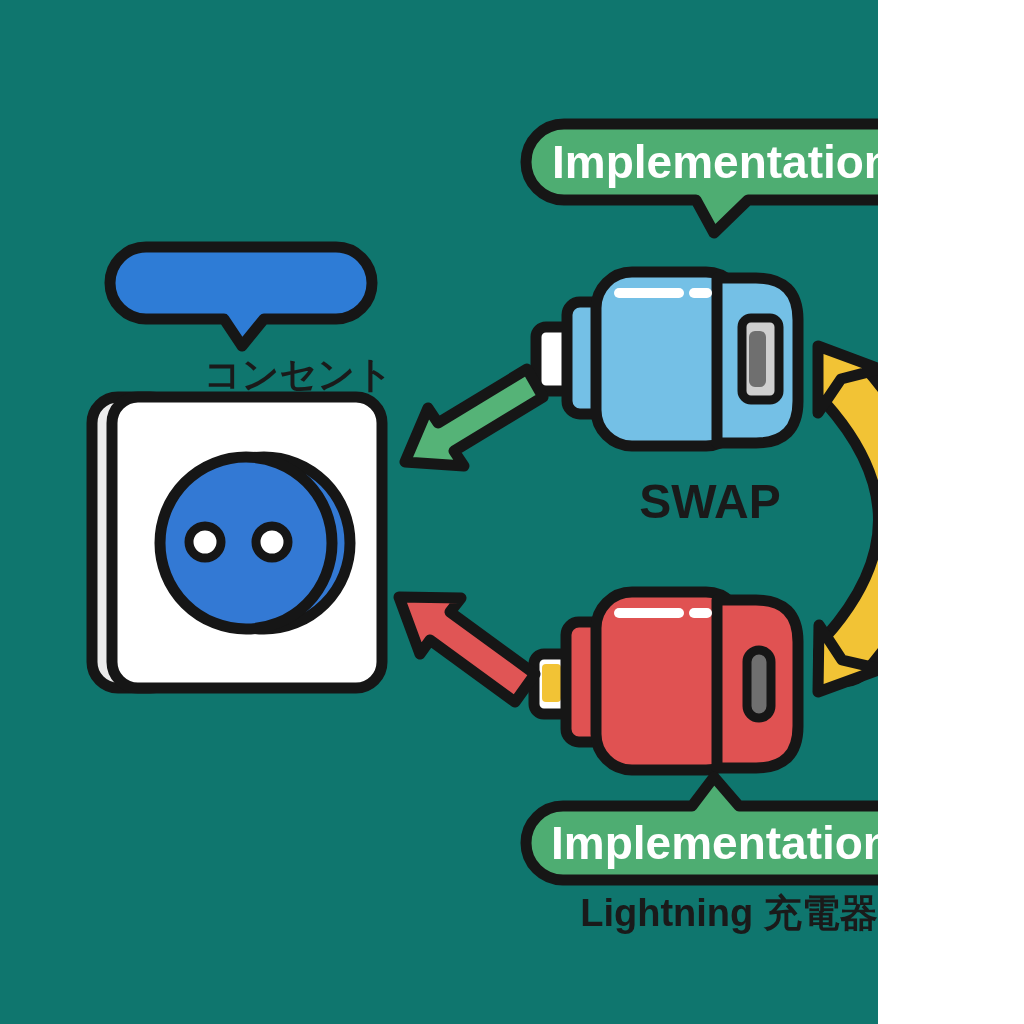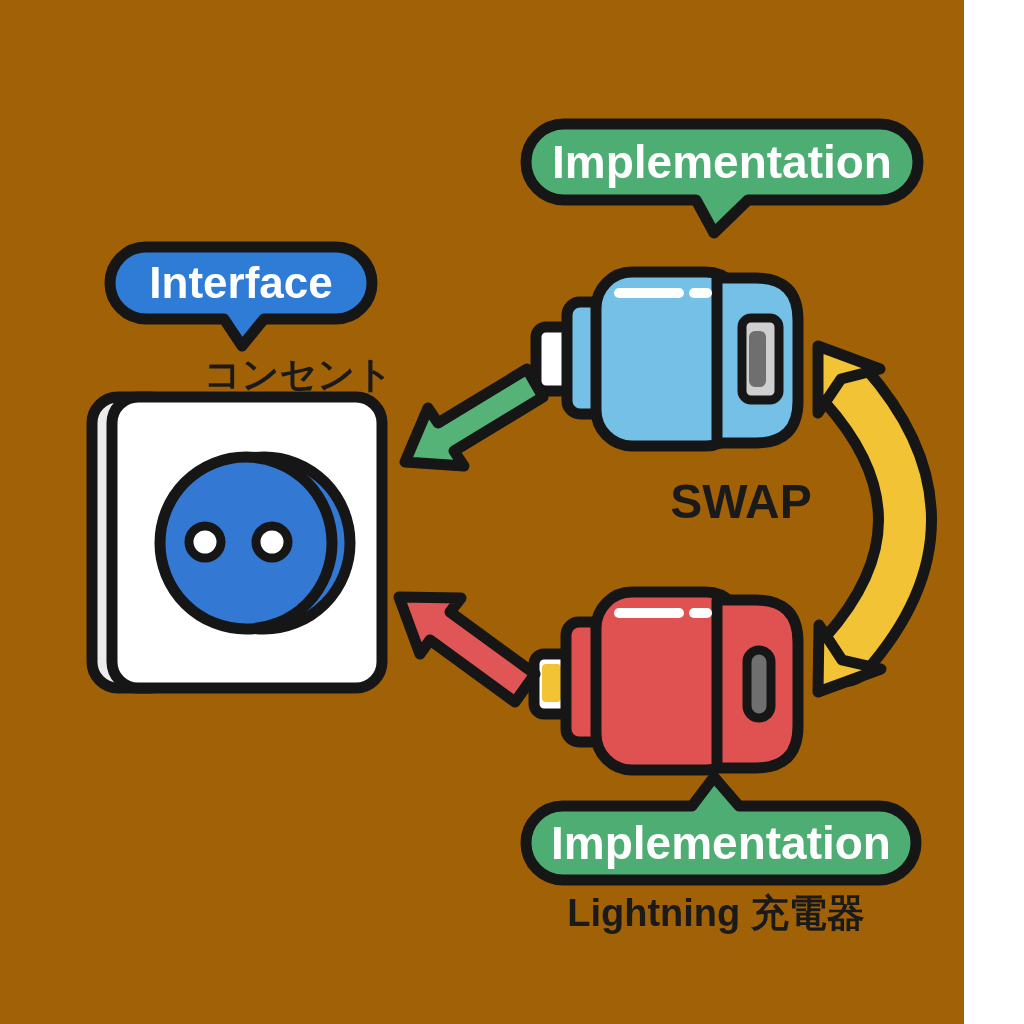--- a/index.html
+++ b/index.html
@@ -2,21 +2,21 @@
 <html style="--badge-green: #4EAD72; --badge-blue: #2E7CD6; --socket-blue: #3379D4; --charger-blue: #74C0E6; --charger-red: #E05252; --arrow-green: #55B377; --arrow-red: #E05555; --arrow-yellow: #F2C335; --outline: #161616;"><head>
 <meta charset="utf-8">
 <style>
   :root{
     --badge-green:#4EAD72; --badge-blue:#2E7CD6; --socket-blue:#3379D4;
     --charger-blue:#74C0E6; --charger-red:#E05252; --arrow-green:#55B377;
     --arrow-red:#E05555; --arrow-yellow:#F2C335; --outline:#161616;
     --port-gray:#CFCFCF; --port-dark:#6F6F6F; --text:#1A1A1A;
   }
   html,body{margin:0;padding:0;background:#fff;}
-  #canvas{position:relative;width:964px;height:1024px;background:#a16207;overflow:hidden;
+  #canvas{position:relative;width:878px;height:1024px;background:#0f766e;overflow:hidden;
           font-family:"Liberation Sans","DejaVu Sans",sans-serif;}
   svg{position:absolute;left:0;top:0;}
   .ol{stroke:var(--outline);stroke-width:11;stroke-linejoin:round;stroke-linecap:round;}
   .ol9{stroke:var(--outline);stroke-width:9;stroke-linejoin:round;}
   .f-white{fill:#ffffff}
   .f-green{fill:var(--badge-green)}
   .f-blue{fill:var(--badge-blue)}
   .f-socket{fill:var(--socket-blue)}
   .f-lblue{fill:var(--charger-blue)}
   .f-red{fill:var(--charger-red)}
@@ -94,23 +94,22 @@
     </g>
 
     <g>
       <path class="f-green ol" d="M 563 806 H 692 L 714 777 L 739 806 H 879 A 37 37 0 0 1 916 843 A 37 37 0 0 1 879 880 H 563 A 37 37 0 0 1 526 843 A 37 37 0 0 1 563 806 Z"></path>
     </g>
   </svg>
 
   <div class="badge-text" style="left:526px;top:124px;width:392px;line-height:76px;font-size:46px;">Implementation</div>
 
 
-  <div class="badge-text" style="left:110px;top:247px;width:262px;line-height:72px;font-size:44px;">Interface</div>
 
   <div class="label" style="left:93px;top:350px;width:300px;font-size:37px;text-align:right;">コンセント</div>
 
-  <div class="label" style="left:541px;top:474px;width:400px;font-size:48px;font-weight:800;">SWAP</div>
+  <div class="label" style="left:510px;top:474px;width:400px;font-size:48px;font-weight:800;">SWAP</div>
 
 
   <div class="badge-text" style="left:526px;top:806px;width:390px;line-height:74px;font-size:46px;">Implementation</div>
 
-  <div class="label" style="left:516px;top:888px;width:400px;font-size:38px;">Lightning 充電器</div>
+  <div class="label" style="left:529px;top:888px;width:400px;font-size:38px;">Lightning 充電器</div>
 </div>
 
 </body></html>

